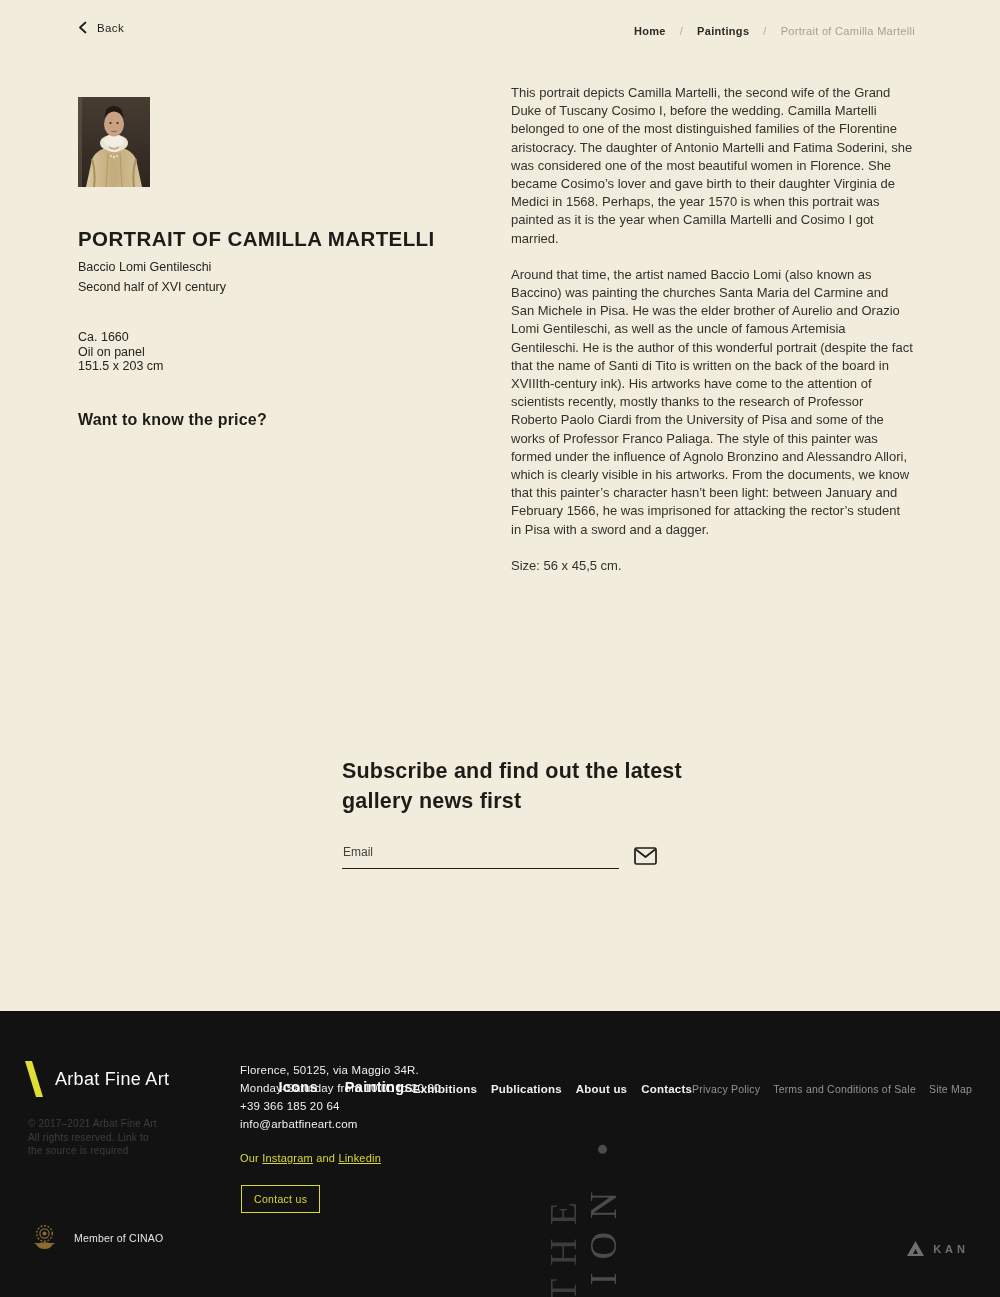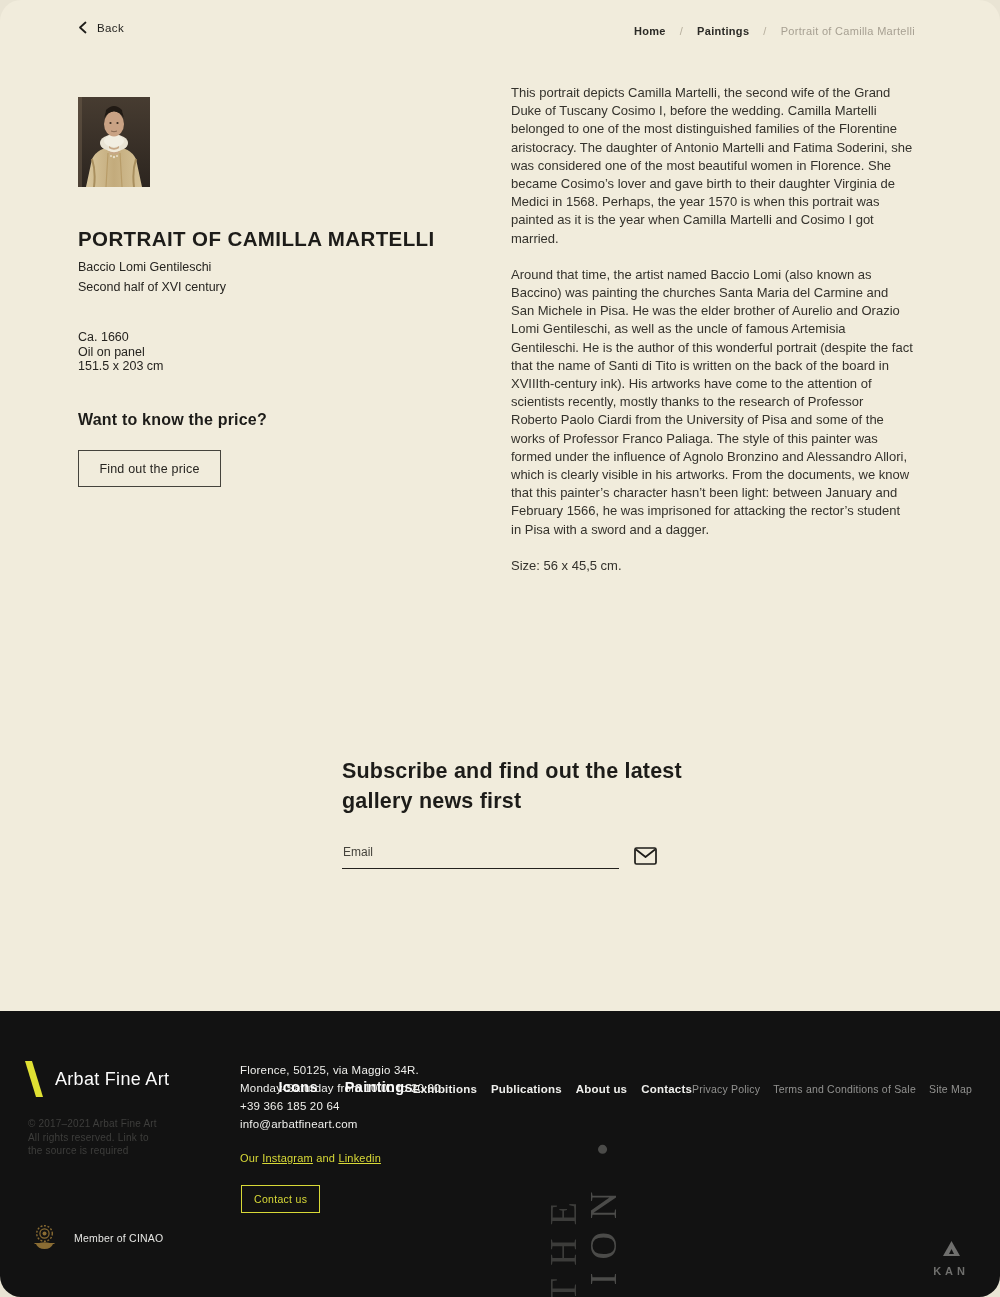--- a/index.html
+++ b/index.html
@@ -6,21 +6,20 @@
   html, body { background: #e9e4d4; }
   body { font-family: "Liberation Sans", sans-serif; }
   #page {
     position: relative;
     width: 1000px;
     height: 1297px;
     background: #f1ecdc;
     overflow: hidden;
     margin: 0 auto;
     color: #23211d;
-    border-radius: 21px;
   }
 
   
   .back {
     position: absolute; left: 78px; top: 21px;
     display: flex; align-items: center; gap: 10px;
     font-size: 11.5px; letter-spacing: .4px; color: #1f1e1b;
     cursor: pointer; background: none; border: none;
     font-family: "Liberation Sans", sans-serif;
   }
@@ -124,21 +123,21 @@
   .tagline-2 { left: 541px; top: 74px;  color: #3c3c3a; }
   .tagline-3 { left: 581px; top: 46px;  color: #4b4b49; }
 
   .footer-nav { position: absolute; right: 28px; top: 53px; display: flex; align-items: flex-end; }
   .nav-row { display: flex; }
   .nav-row-1 { gap: 27px; font-size: 14.5px; font-weight: 600; letter-spacing: .3px; color: #fafafa; }
   .nav-row-2 { gap: 14px; margin-top: 19px; font-size: 11.5px; font-weight: 600; letter-spacing: .2px; color: #efefec; }
   .nav-row-3 { gap: 13px; margin-top: 19px; font-size: 10.5px; color: #929290; letter-spacing: .2px; }
   .nav-row span { cursor: pointer; }
 
-  .kan { position: absolute; right: 31px; top: 230px; display: flex; align-items: center; gap: 9px; cursor: pointer; flex-direction: column; }
+  .kan { position: absolute; right: 31px; top: 230px; display: flex; align-items: center; gap: 9px; cursor: pointer; }
   .kan-text { font-size: 11px; letter-spacing: 4px; color: #6f6f6d; font-weight: 600; }
 </style>
 </head>
 <body>
 
 <div id="page">
 
   <button class="back">
     <span style="line-height:0;">
       <svg width="9" height="13" viewBox="0 0 9 13">
@@ -192,21 +191,20 @@
   <div class="art-artist">Baccio Lomi Gentileschi</div>
   <div class="art-period">Second half of XVI century</div>
 
   <div class="art-details">
     <div>Ca. 1660</div>
     <div>Oil on panel</div>
     <div>151.5 x 203 cm</div>
   </div>
 
   <div class="price-prompt">Want to know the price?</div>
-  <button class="price-btn">Find out the price</button>
 
   <div class="description">
     <p>This portrait depicts Camilla Martelli, the second wife of the Grand Duke of Tuscany Cosimo I, before the wedding. Camilla Martelli belonged to one of the most distinguished families of the Florentine aristocracy. The daughter of Antonio Martelli and Fatima Soderini, she was considered one of the most beautiful women in Florence. She became Cosimo’s lover and gave birth to their daughter Virginia de Medici in 1568. Perhaps, the year 1570 is when this portrait was painted as it is the year when Camilla Martelli and Cosimo I got married.</p>
     <p>Around that time, the artist named Baccio Lomi (also known as Baccino) was painting the churches Santa Maria del Carmine and San Michele in Pisa. He was the elder brother of Aurelio and Orazio Lomi Gentileschi, as well as the uncle of famous Artemisia Gentileschi. He is the author of this wonderful portrait (despite the fact that the name of Santi di Tito is written on the back of the board in XVIIIth-century ink). His artworks have come to the attention of scientists recently, mostly thanks to the research of Professor Roberto Paolo Ciardi from the University of Pisa and some of the works of Professor Franco Paliaga. The style of this painter was formed under the influence of Agnolo Bronzino and Alessandro Allori, which is clearly visible in his artworks. From the documents, we know that this painter’s character hasn’t been light: between January and February 1566, he was imprisoned for attacking the rector’s student in Pisa with a sword and a dagger.</p>
     <div class="size-note">Size: 56 x 45,5 cm.</div>
   </div>
 
   <div class="subscribe-heading">
     <div>Subscribe and find out the latest</div>
     <div>gallery news first</div>

